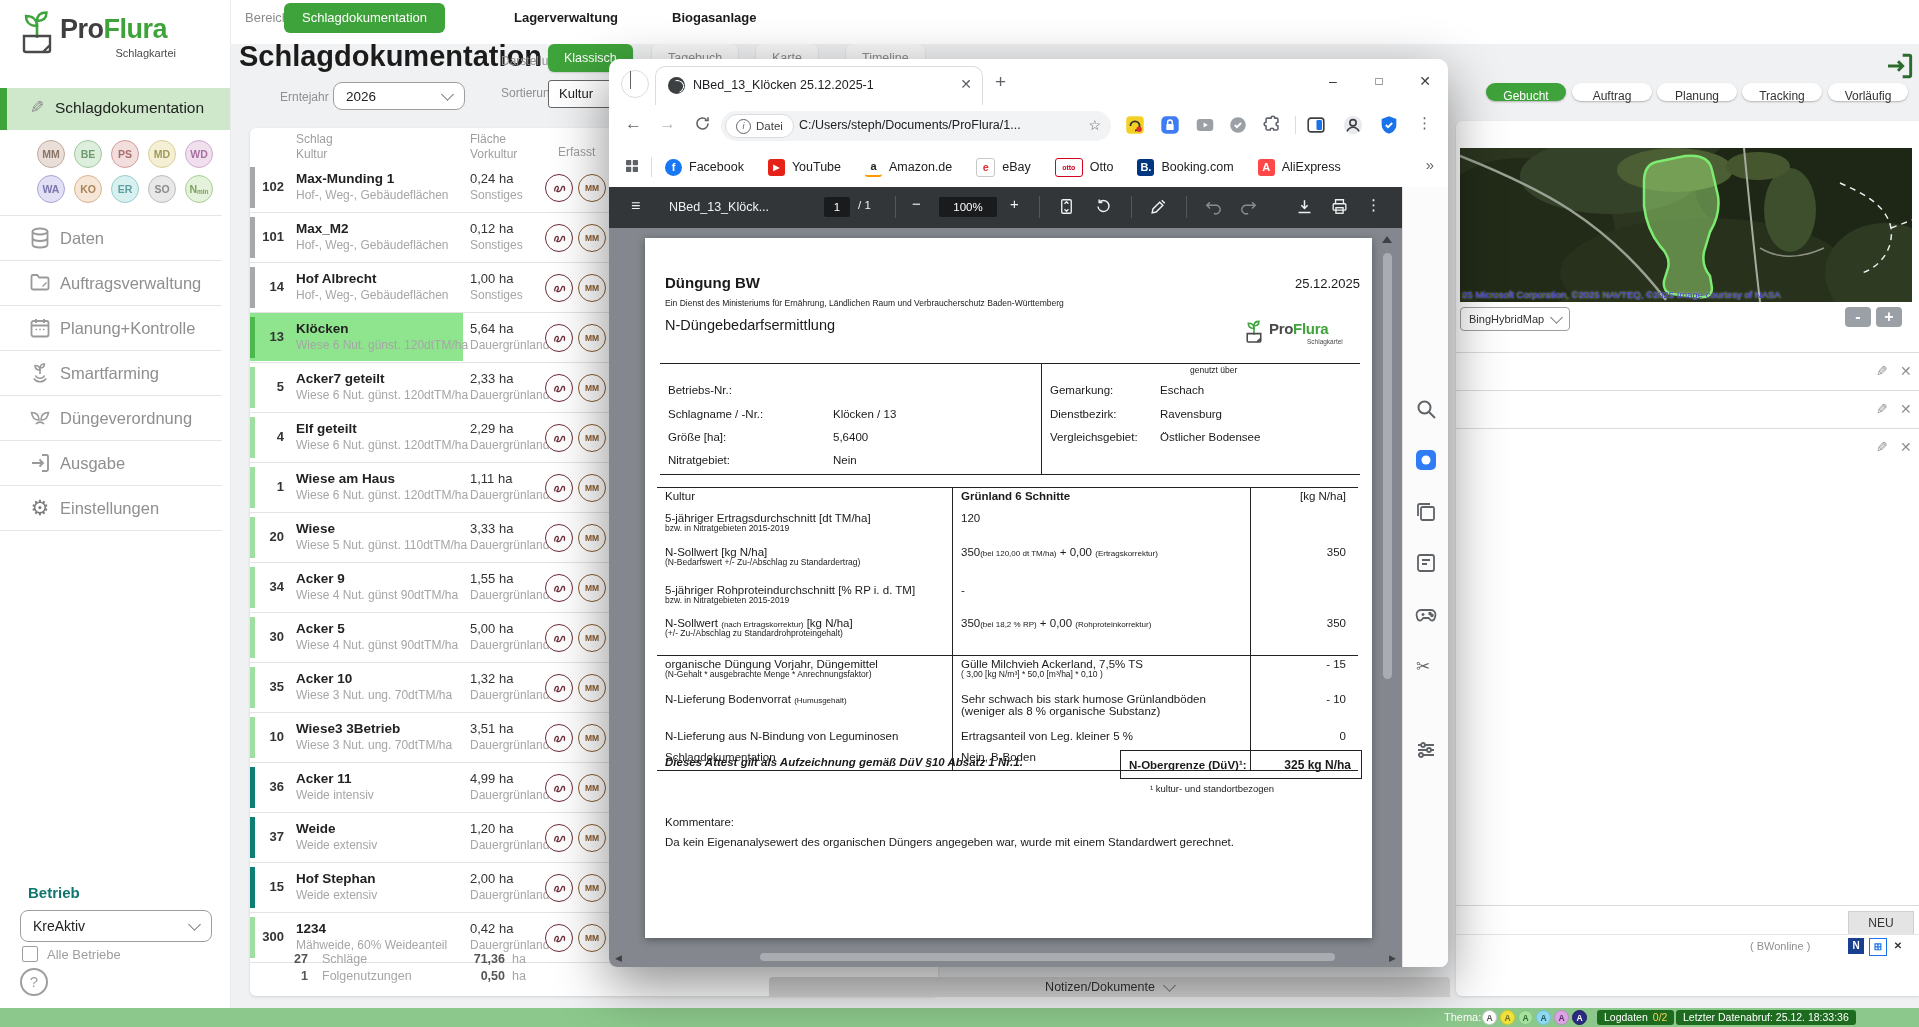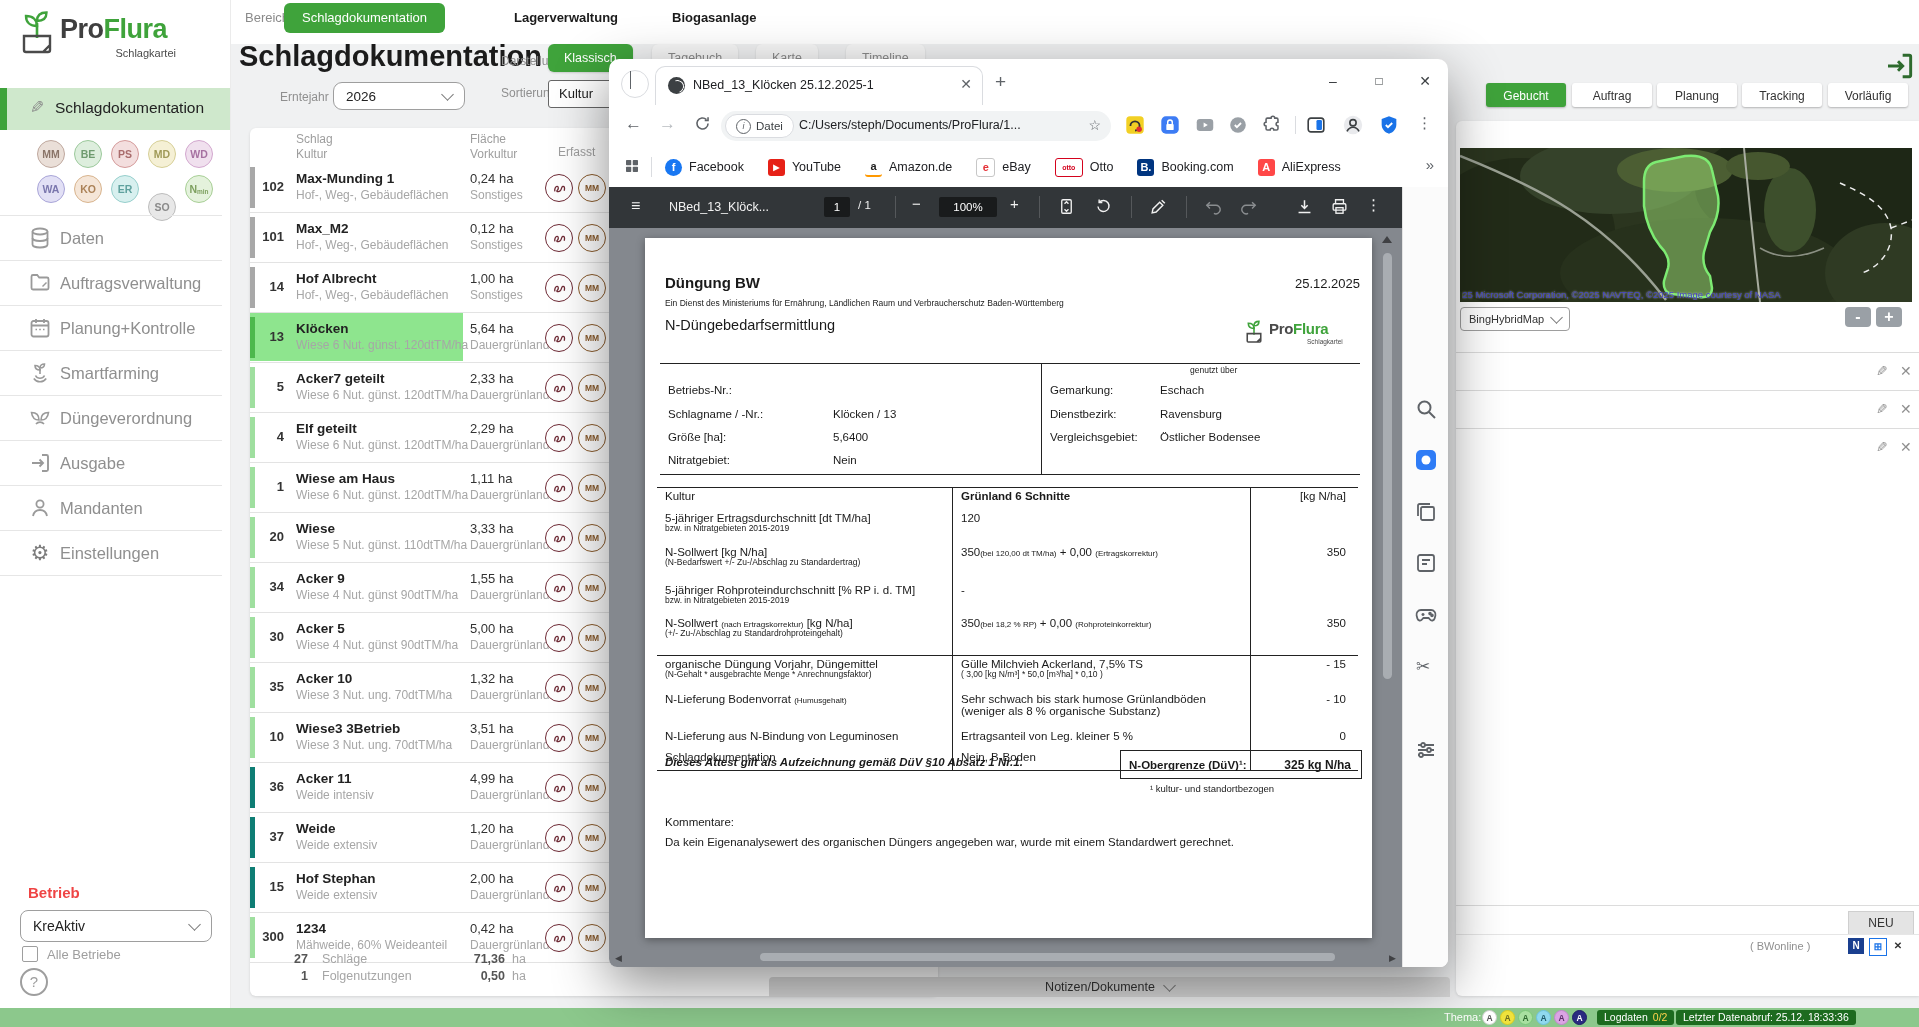--- a/index.html
+++ b/index.html
@@ -26,21 +26,21 @@
   .badge{width:26px;height:26px;border-radius:50%;border:1px solid;display:flex;align-items:center;justify-content:center;
          font-size:10.5px;font-weight:bold;cursor:pointer;}
   .badge .sub{font-size:6.5px;margin-top:4px;}
   #side-menu{position:absolute;left:0;top:215px;width:222px;}
   .menu-item{height:44px;border-top:1px solid #e6e6e6;display:flex;align-items:center;cursor:pointer;}
   .menu-item:last-child{border-bottom:1px solid #e6e6e6;}
   .mi-icon{width:24px;height:24px;margin-left:28px;color:#9a9a9a;flex:0 0 auto;}
   .mi-icon svg{width:24px;height:24px;}
   .mi-glyph{font-size:21px;color:#7d7d7d;margin-left:28px;width:24px;text-align:center;}
   .mi-label{margin-left:8px;font-size:16.5px;color:#8f8f8f;}
-  .betrieb-lab{position:absolute;left:28px;top:884px;font-size:15px;font-weight:bold;color:#ef4444;}
+  .betrieb-lab{position:absolute;left:28px;top:884px;font-size:15px;font-weight:bold;color:#0f766e;}
   .betrieb-sel{position:absolute;left:20px;top:910px;width:190px;height:30px;border:1px solid #9e9e9e;border-radius:8px;
                background:#fff;display:flex;align-items:center;cursor:pointer;}
   .betrieb-sel .val{margin-left:12px;font-size:14px;color:#222;}
   .chev{width:8px;height:8px;border-right:1.6px solid #777;border-bottom:1.6px solid #777;transform:rotate(45deg);margin-left:auto;margin-right:12px;margin-top:-4px;}
   .chk-row{position:absolute;left:22px;top:946px;display:flex;align-items:center;cursor:pointer;}
   .chk-box{width:14px;height:14px;border:1px solid #9e9e9e;border-radius:2px;background:#fff;}
   .chk-lab{margin-left:9px;font-size:13px;color:#9e9e9e;}
   .help{position:absolute;left:20px;top:968px;width:24px;height:24px;border:2px solid #9e9e9e;border-radius:50%;
         color:#9e9e9e;font-size:15px;text-align:center;line-height:24px;cursor:pointer;}
   
@@ -76,21 +76,21 @@
   .circ svg{width:15px;height:15px;}
   .circ .mm{font-size:8.5px;font-weight:bold;}
   .tfoot{position:absolute;left:0;top:823px;width:688px;font-size:12.5px;color:#a6a6a6;line-height:17px;}
   .tfoot .num{display:inline-block;width:58px;text-align:right;font-weight:bold;color:#555;}
   .tfoot .lb{display:inline-block;margin-left:14px;}
   .tfoot .ha{position:absolute;width:50px;text-align:right;left:205px;font-weight:bold;color:#555;}
   .tfoot .un{position:absolute;left:262px;}
   .notizen{position:absolute;left:769px;top:977px;width:681px;height:20px;background:#d9d9d9;border-radius:4px 4px 0 0;
            display:flex;align-items:center;justify-content:center;font-size:12.5px;color:#333;cursor:pointer;}
   
-  .sbtn{position:absolute;top:83px;width:80px;height:24px;background:#fff;border-radius:3px;box-shadow:0 1px 2px rgba(0,0,0,.25);
+  .sbtn{position:absolute;top:83px;width:80px;height:18px;background:#fff;border-radius:9px;box-shadow:0 1px 2px rgba(0,0,0,.25);
         font-size:12px;color:#333;text-align:center;line-height:26px;cursor:pointer;}
   .sbtn.active{background:#3fa33b;color:#fff;}
   #rightcard{left:1456px;top:121px;width:463px;height:875px;border-radius:6px 0 0 6px;}
   .map{position:absolute;left:4px;top:27px;width:452px;height:154px;overflow:hidden;background:#2b351f;cursor:pointer;}
   .map svg{position:absolute;left:0;top:0;}
   .attrib{position:absolute;left:2px;bottom:2px;width:452px;overflow:hidden;white-space:nowrap;
           font-size:9.5px;color:#4040c8;text-shadow:0 0 2px #cfd8c0;}
   .maplayer{position:absolute;left:4px;top:186px;width:108px;height:22px;border:1px solid #9e9e9e;border-radius:4px;background:#fff;
             display:flex;align-items:center;font-size:11px;color:#333;cursor:pointer;}
   .mapzoom{position:absolute;top:186px;width:26px;height:20px;background:#9aa0a6;border-radius:4px;color:#fff;
@@ -227,21 +227,21 @@
           <span class="badge" style="background: rgb(234, 223, 216); border-color: rgb(191, 168, 158); color: rgb(138, 116, 104);">MM</span>
           <span class="badge" style="background: rgb(221, 238, 221); border-color: rgb(156, 201, 156); color: rgb(111, 155, 111);">BE</span>
           <span class="badge" style="background: rgb(243, 222, 222); border-color: rgb(212, 154, 154); color: rgb(169, 108, 108);">PS</span>
           <span class="badge" style="background: rgb(245, 240, 213); border-color: rgb(214, 207, 150); color: rgb(160, 154, 89);">MD</span>
           <span class="badge" style="background: rgb(240, 224, 238); border-color: rgb(211, 168, 207); color: rgb(166, 113, 161);">WD</span>
         </div>
         <div class="badge-row">
           <span class="badge" style="background: rgb(226, 224, 245); border-color: rgb(169, 165, 216); color: rgb(122, 118, 173);">WA</span>
           <span class="badge" style="background: rgb(245, 230, 216); border-color: rgb(216, 180, 142); color: rgb(171, 130, 87);">KO</span>
           <span class="badge" style="background: rgb(216, 240, 239); border-color: rgb(150, 207, 204); color: rgb(95, 161, 158);">ER</span>
-          <span class="badge" style="background: rgb(232, 232, 232); border-color: rgb(189, 189, 189); color: rgb(138, 138, 138); margin-top: 18px;">SO</span>
+          <span class="badge" style="background: rgb(232, 232, 232); border-color: rgb(189, 189, 189); color: rgb(138, 138, 138);">SO</span>
           <span class="badge" style="background: rgb(228, 242, 220); border-color: rgb(168, 207, 150); color: rgb(125, 160, 95);">N<span class="sub">min</span></span>
         </div>
       </div>
     <nav id="side-menu">
         <div class="menu-item">
           <span class="mi-icon"><svg viewBox="0 0 24 24" fill="none" stroke="currentColor" stroke-width="1.8">
               <ellipse cx="12" cy="5.5" rx="7.5" ry="3"></ellipse>
               <path d="M4.5 5.5v6.5c0 1.7 3.4 3 7.5 3s7.5-1.3 7.5-3V5.5"></path>
               <path d="M4.5 12v6.5c0 1.7 3.4 3 7.5 3s7.5-1.3 7.5-3V12"></path>
             </svg></span>
@@ -278,27 +278,20 @@
               <path d="M8 18c2-2.5 6-2.5 8 0"></path>
             </svg></span>
           <span class="mi-label">Düngeverordnung</span>
         </div>
         <div class="menu-item">
           <span class="mi-icon"><svg viewBox="0 0 24 24" fill="none" stroke="currentColor" stroke-width="1.9">
               <path d="M14 4h4.5A1.5 1.5 0 0 1 20 5.5v13a1.5 1.5 0 0 1-1.5 1.5H14"></path>
               <path d="M4 12h11M11.5 8.5L15 12l-3.5 3.5"></path>
             </svg></span>
           <span class="mi-label">Ausgabe</span>
-        </div>
-        <div class="menu-item">
-          <span class="mi-icon"><svg viewBox="0 0 24 24" fill="none" stroke="currentColor" stroke-width="1.8">
-              <circle cx="12" cy="8" r="3.6"></circle>
-              <path d="M5 20c.8-4 3.5-6 7-6s6.2 2 7 6"></path>
-            </svg></span>
-          <span class="mi-label">Mandanten</span>
         </div>
         <div class="menu-item">
           <span class="mi-glyph">⚙</span>
           <span class="mi-label">Einstellungen</span>
         </div>
       </nav>
 
     <div class="betrieb-lab">Betrieb</div>
     <div class="betrieb-sel">
       <span class="val">KreAktiv</span>

